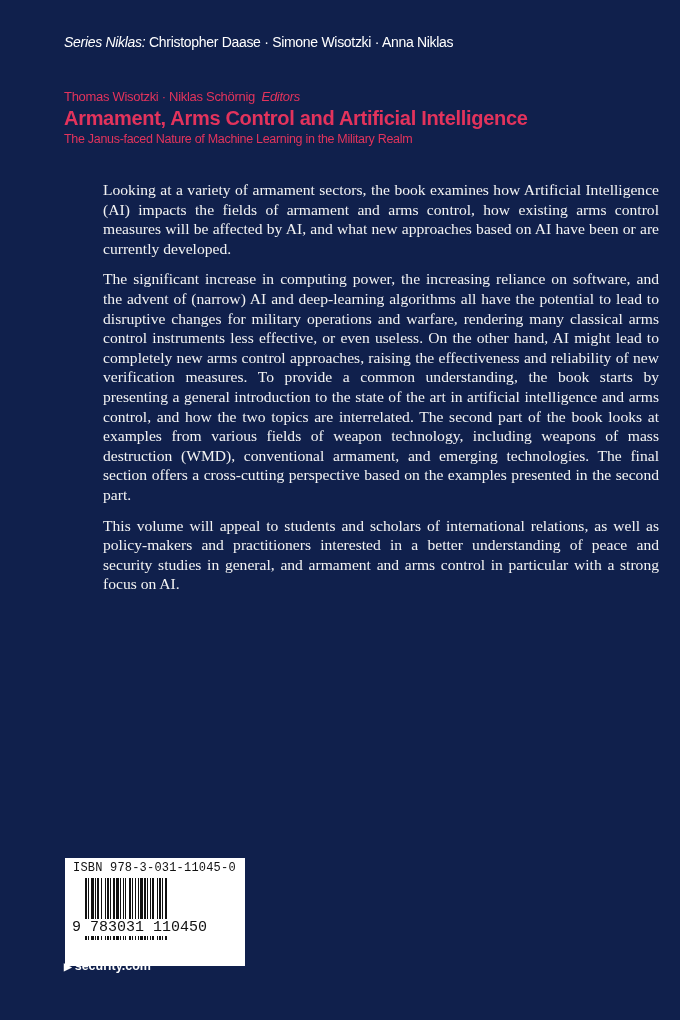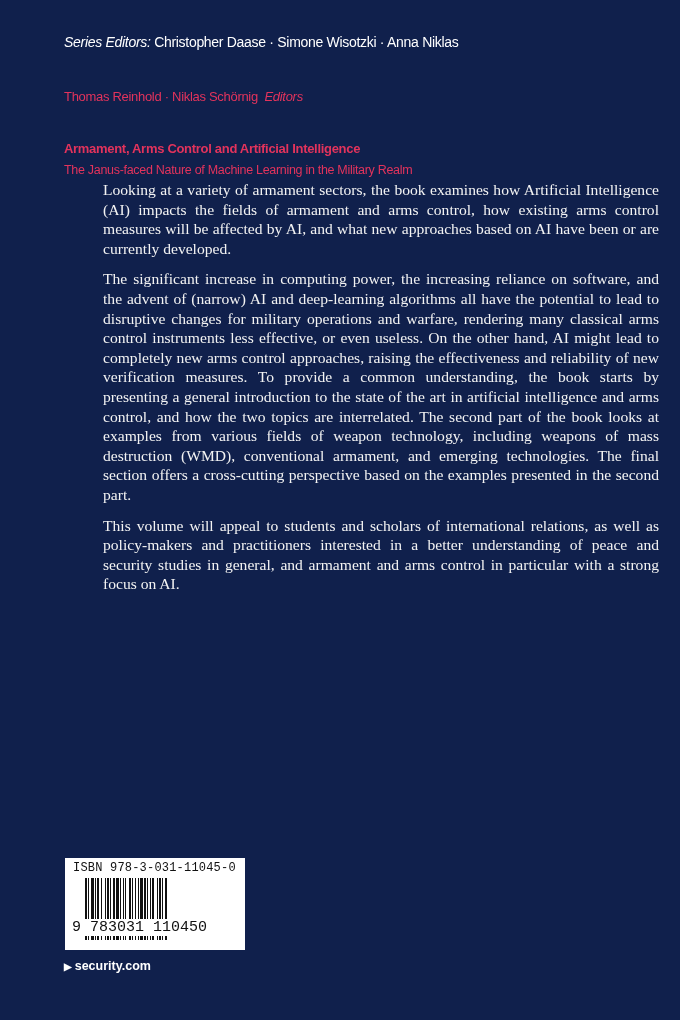--- a/index.html
+++ b/index.html
@@ -4,42 +4,42 @@
 <style>
   html,body{margin:0;padding:0;}
   body{width:680px;height:1020px;background:#10204c;position:relative;overflow:hidden;color:#fff;}
   .series{position:absolute;left:64px;top:33px;font-family:"Liberation Sans",sans-serif;}
   .series-title{font-size:14.5px;font-weight:bold;letter-spacing:-0.3px;line-height:19px;}
   .series-editors{font-size:14px;line-height:19px;letter-spacing:-0.3px;}
   .series-editors i{font-style:italic;}
   .book{position:absolute;left:64px;top:88px;font-family:"Liberation Sans",sans-serif;color:#e3335c;}
   .authors{font-size:13px;line-height:18px;letter-spacing:-0.3px;}
   .authors i{font-style:italic;margin-top:10px;}
-  .title{font-size:13px;font-weight:bold;line-height:24px;letter-spacing:-0.3px;margin-top:31px;}
+  .title{font-size:20px;font-weight:bold;line-height:24px;letter-spacing:-0.3px;}
   .subtitle{font-size:12.5px;line-height:18px;letter-spacing:-0.3px;}
   .blurb{position:absolute;left:64px;top:180px;width:556px;font-family:"Liberation Serif",serif;font-size:15.6px;line-height:19.6px;color:#f3f3f3;text-align:justify;hyphens:auto;margin-left:39px;}
   .blurb p{margin:0 0 11px 0;}
-  .isbn-box{position:absolute;left:65px;top:858px;width:180px;height:92px;background:#fff;}
+  .isbn-box{position:absolute;left:65px;top:858px;width:180px;height:108px;background:#fff;}
   .isbn-text{position:absolute;left:8px;top:3px;font-family:"Liberation Mono",monospace;font-size:12px;color:#111;letter-spacing:0.2px;}
   .barcode{position:absolute;left:20px;top:20px;width:150px;height:62px;display:flex;align-items:stretch;}
   .barcode span{display:block;background:#111;height:100%;}
   .bc-digits{position:absolute;left:6px;top:61px;font-family:"Liberation Mono",monospace;font-size:15px;color:#111;background:transparent;}
   .bc-digits span{background:#fff;padding:0 1px;margin-top:23px;}
   .springer{position:absolute;left:64px;top:959px;font-family:"Liberation Sans",sans-serif;font-size:12.5px;font-weight:bold;color:#fff;}
   .springer .arrow{font-size:10px;margin-right:3px;}
 </style>
 </head>
 <body>
 
 <div class="series">
-  <div class="series-editors"><i>Series Editors:</i> <span>Christopher Daase · Simone Wisotzki · Anna Niklas</span></div>
+  <div class="series-editors"><i>Series Niklas:</i> <span>Christopher Daase · Simone Wisotzki · Anna Niklas</span></div>
 </div>
 
 <div class="book">
-  <div class="authors"><span>Thomas Reinhold · Niklas Schörnig</span>&nbsp;&nbsp;<i>Editors</i></div>
+  <div class="authors"><span>Thomas Wisotzki · Niklas Schörnig</span>&nbsp;&nbsp;<i>Editors</i></div>
   <div class="title">Armament, Arms Control and Artificial Intelligence</div>
   <div class="subtitle">The Janus-faced Nature of Machine Learning in the Military Realm</div>
 </div>
 
 <div class="blurb">
   <p>Looking at a variety of armament sectors, the book examines how Artificial Intelligence (AI) impacts the fields of armament and arms control, how existing arms control measures will be affected by AI, and what new approaches based on AI have been or are currently developed.</p>
   <p>The significant increase in computing power, the increasing reliance on software, and the advent of (narrow) AI and deep-learning algorithms all have the potential to lead to disruptive changes for military operations and warfare, rendering many classical arms control instruments less effective, or even useless. On the other hand, AI might lead to completely new arms control approaches, raising the effectiveness and reliability of new verification measures. To provide a common understanding, the book starts by presenting a general introduction to the state of the art in artificial intelligence and arms control, and how the two topics are interrelated. The second part of the book looks at examples from various fields of weapon technology, including weapons of mass destruction (WMD), conventional armament, and emerging technologies. The final section offers a cross-cutting perspective based on the examples presented in the second part.</p>
   <p>This volume will appeal to students and scholars of international relations, as well as policy-makers and practitioners interested in a better understanding of peace and security studies in general, and armament and arms control in particular with a strong focus on AI.</p>
 </div>
 

